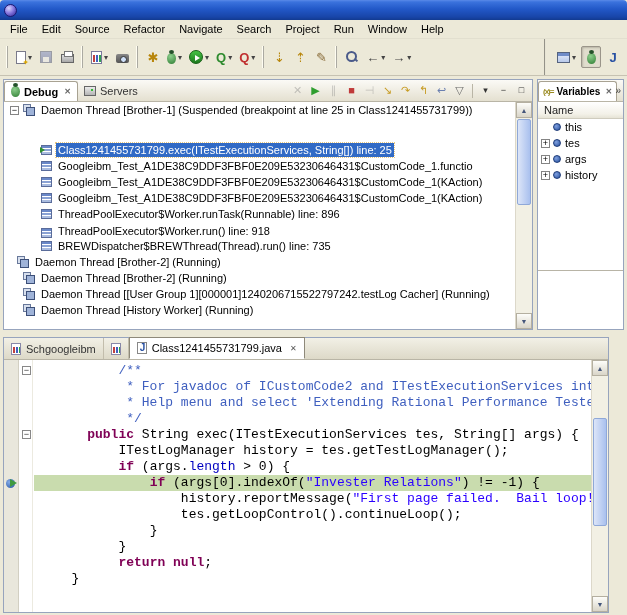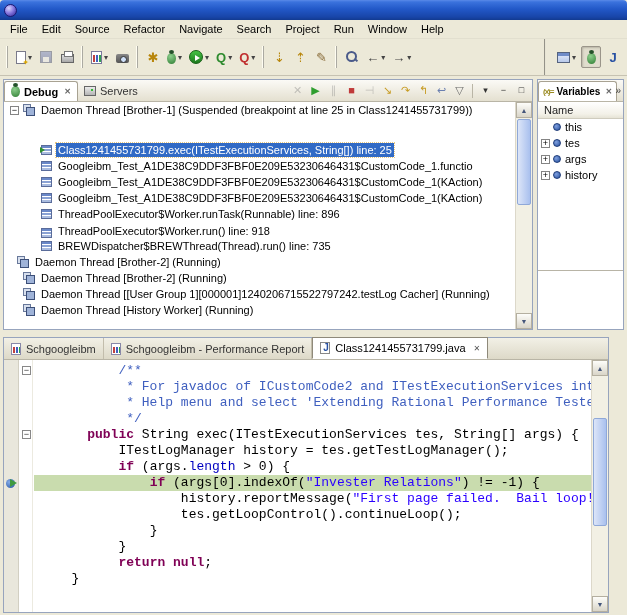--- a/index.html
+++ b/index.html
@@ -434,21 +434,20 @@
   <div class="sash-h"></div>
 
   <div class="editor">
     <div class="etabs">
         <div class="etab">
           <span class="eticon report-file-icon"></span>
           <span class="etlabel">Schgoogleibm</span>
         </div>
         <div class="etab">
           <span class="eticon report-file-icon"></span>
-          <span class="etlabel">Schgoogleibm - Performance Report</span>
         </div>
         <div class="etab active">
           <span class="eticon java-file-icon"></span>
           <span class="etlabel">Class1241455731799.java</span>
           <span class="etclose">✕</span>
         </div>
       </div>
     <div class="ebody">
       <div class="marker-bar">
           <div class="ip-marker" style="top: 118px;">

